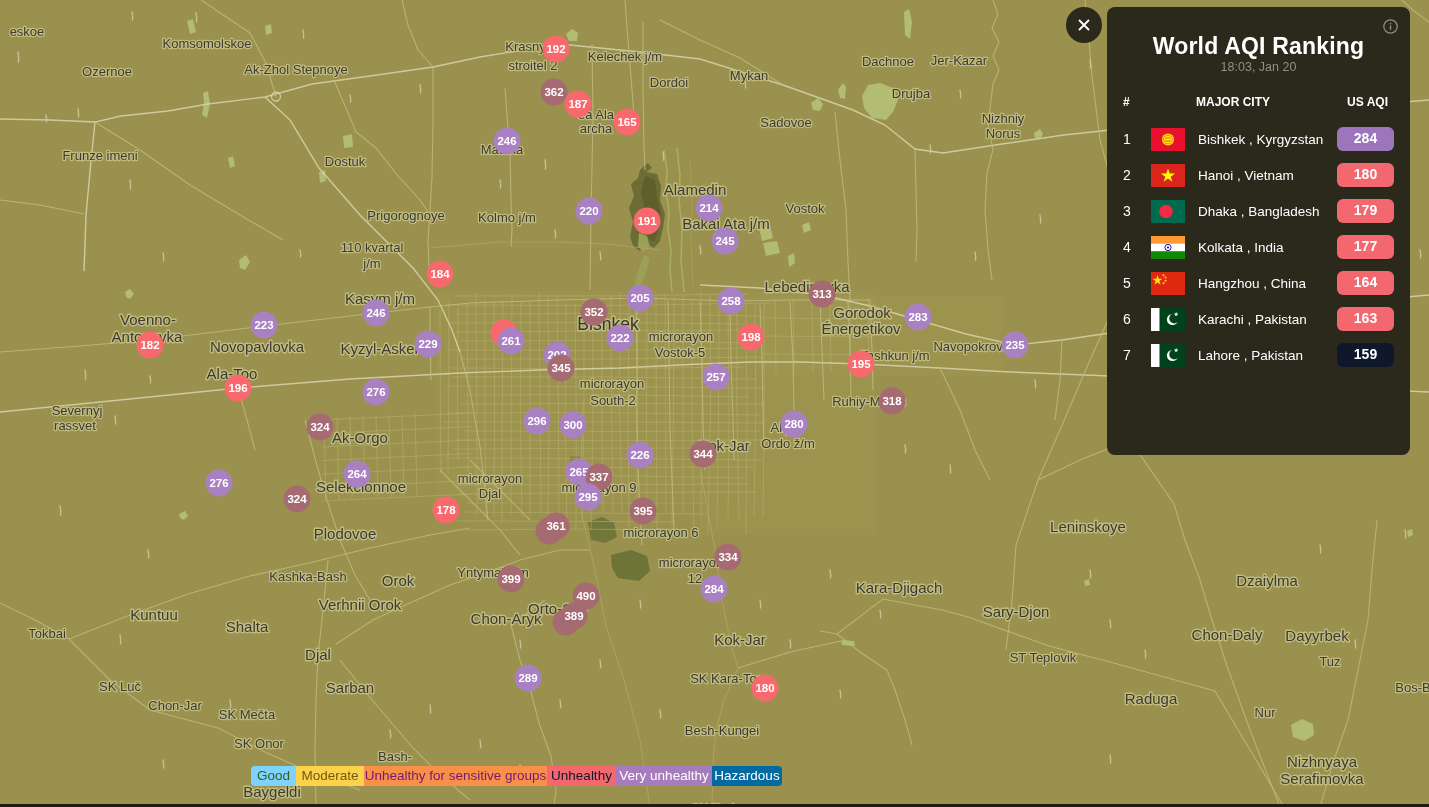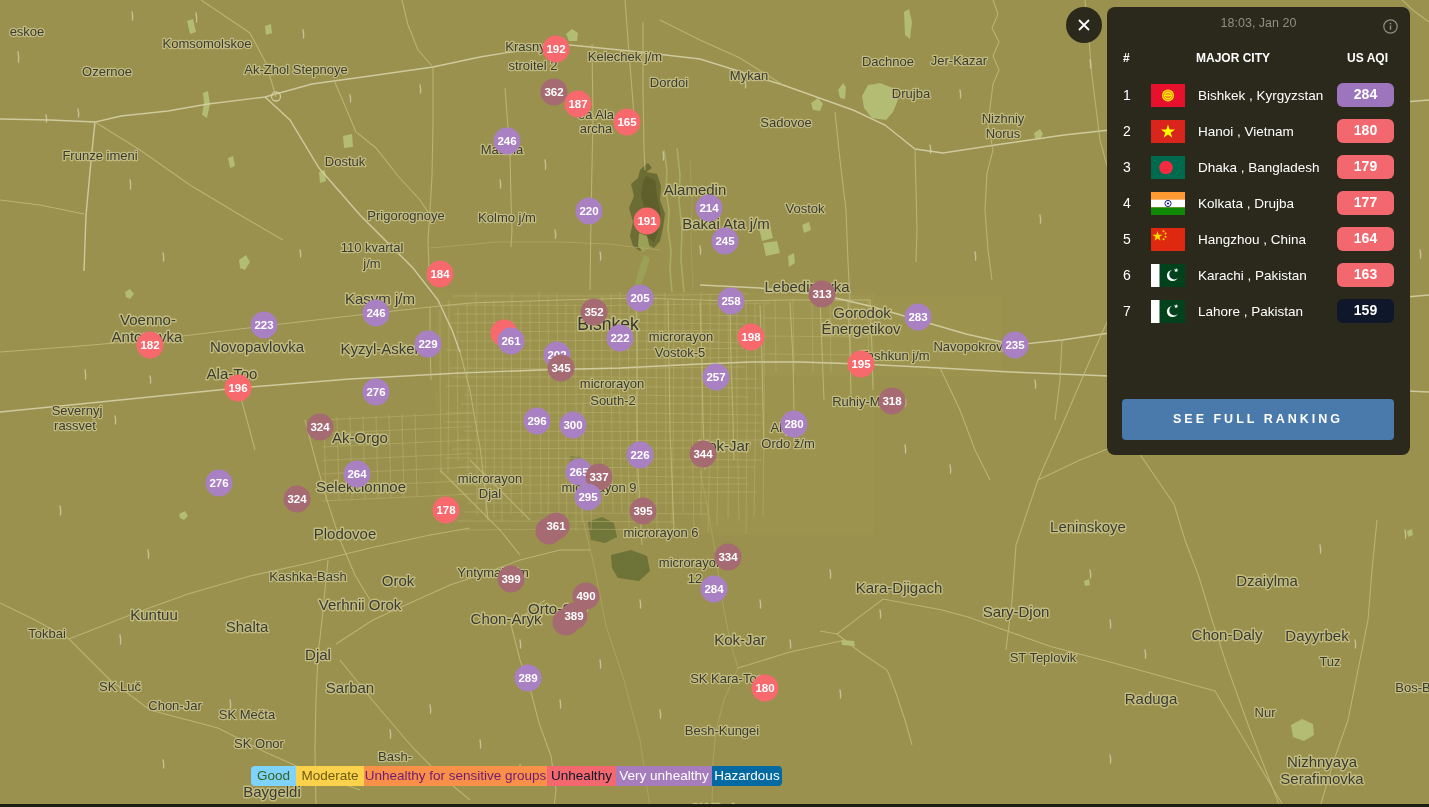--- a/index.html
+++ b/index.html
@@ -14,21 +14,21 @@
 .rgg2{fill:none;stroke:#adb766;stroke-width:1.6;opacity:.75;}
 .rg2{fill:none;stroke:#aba460;stroke-width:1;opacity:.6;}
 .st{fill:none;stroke:#d8d4b2;stroke-width:1.4;opacity:.7;stroke-linecap:round;}
 #legend{position:absolute;left:251px;top:766px;height:20px;display:flex;font-size:13.5px;line-height:20px;text-align:center;border-radius:4px;overflow:hidden;}
 #legend div{height:20px;white-space:nowrap;}
 #bstrip{position:absolute;left:0;top:804px;width:1429px;height:3px;background:#1d1d12;}
 #panel{position:absolute;left:1107px;top:7px;width:303px;height:448px;background:#2a291c;border-radius:8px;color:#fff;}
 #closeb{position:absolute;left:1066px;top:7px;width:36px;height:36px;border-radius:50%;background:#2a291c;}
 #closeb svg{position:absolute;left:12px;top:12px;}
 .ptitle{text-align:center;font-size:23px;font-weight:600;margin-top:26px;letter-spacing:.2px;}
-.ptime{text-align:center;font-size:12.5px;color:#8f8f85;margin-top:9px;}
+.ptime{text-align:center;font-size:12.5px;color:#8f8f85;}
 .phead{position:relative;font-size:12px;font-weight:bold;margin-top:21px;height:15px;}
 .phead .h1{position:absolute;left:16px;}
 .phead .h2{position:absolute;left:47px;padding-left:42px;}
 .phead .h3{position:absolute;right:22px;text-align:right;}
 .row{position:relative;height:36px;}
 .rn{position:absolute;left:16px;top:50%;transform:translateY(-50%);font-size:14px;}
 .flag{position:absolute;left:44px;top:6.5px;}
 .city{position:absolute;left:91px;top:50%;transform:translateY(-50%);font-size:13.5px;}
 .badge{position:absolute;right:16px;top:6px;width:57px;height:23.5px;border-radius:6px;font-size:14px;font-weight:bold;text-align:center;line-height:23.5px;}
 #rows{margin-top:11px;}
@@ -505,20 +505,21 @@
     <svg width="12" height="12" viewBox="0 0 12 12">
       <path d="M1,1 L11,11 M11,1 L1,11" stroke="#fff" stroke-width="1.8"></path>
     </svg>
   </div>
 <div id="panel">
 <svg id="infoi" width="15" height="15" viewBox="0 0 15 15">
       <circle cx="7.5" cy="7.5" r="6.7" fill="none" stroke="#8f8f85" stroke-width="1.2"></circle>
       <rect x="6.8" y="6.5" width="1.4" height="4.2" fill="#8f8f85"></rect>
       <rect x="6.8" y="3.8" width="1.4" height="1.6" fill="#8f8f85"></rect>
     </svg>
+<div class="ptitle">World AQI Ranking</div>
 <div class="ptime">18:03, Jan 20</div>
 <div class="phead">
       <span class="h1">#</span>
       <span class="h2">MAJOR CITY</span>
       <span class="h3">US AQI</span>
     </div>
 <div id="rows">
 <div class="row">
 <div class="rn">1</div>
 <svg class="flag" width="34" height="23" viewBox="0 0 34 23">
@@ -551,21 +552,21 @@
 </div>
 <div class="row">
 <div class="rn">4</div>
 <svg class="flag" width="34" height="23" viewBox="0 0 34 23">
           <rect width="34" height="23" fill="#f93"></rect>
           <rect y="7.67" width="34" height="7.67" fill="#fff"></rect>
           <rect y="15.33" width="34" height="7.67" fill="#128807"></rect>
           <circle cx="17" cy="11.5" r="3.1" fill="none" stroke="#008" stroke-width=".9"></circle>
           <circle cx="17" cy="11.5" r="1" fill="#008"></circle>
         </svg>
-<div class="city">Kolkata , Drujba</div>
+<div class="city">Kolkata , India</div>
 <div class="badge" style="background:#f2686e">177</div>
 </div>
 <div class="row">
 <div class="rn">5</div>
 <svg class="flag" width="34" height="23" viewBox="0 0 34 23">
           <rect width="34" height="23" fill="#de2910"></rect>
           <path d="M6.5 3l1.2 3.7h3.9L8.4 9l1.2 3.7-3.1-2.3-3.1 2.3L4.6 9 1.4 6.7h3.9z" fill="#ffde00"></path>
           <g fill="#ffde00">
             <circle cx="12.5" cy="3.2" r="1"></circle>
             <circle cx="14.5" cy="5.6" r="1"></circle>
@@ -594,14 +595,13 @@
           <rect width="34" height="23" fill="#fff"></rect>
           <rect x="8.5" width="25.5" height="23" fill="#01411c"></rect>
           <circle cx="21.5" cy="11.5" r="5.6" fill="#fff"></circle>
           <circle cx="23.3" cy="10.4" r="5" fill="#01411c"></circle>
           <path d="M24.5 4.2l.9 2.8h2.9l-2.3 1.7.9 2.7-2.4-1.7-2.3 1.7.9-2.7-2.4-1.7h3z" fill="#fff" transform="scale(.62) translate(16,2)"></path>
         </svg>
 <div class="city">Lahore , Pakistan</div>
 <div class="badge" style="background:#0f172a">159</div>
 </div>
 </div>
-<div id="seebtn">SEE FULL RANKING</div>
 </div>
 
 </body></html>

